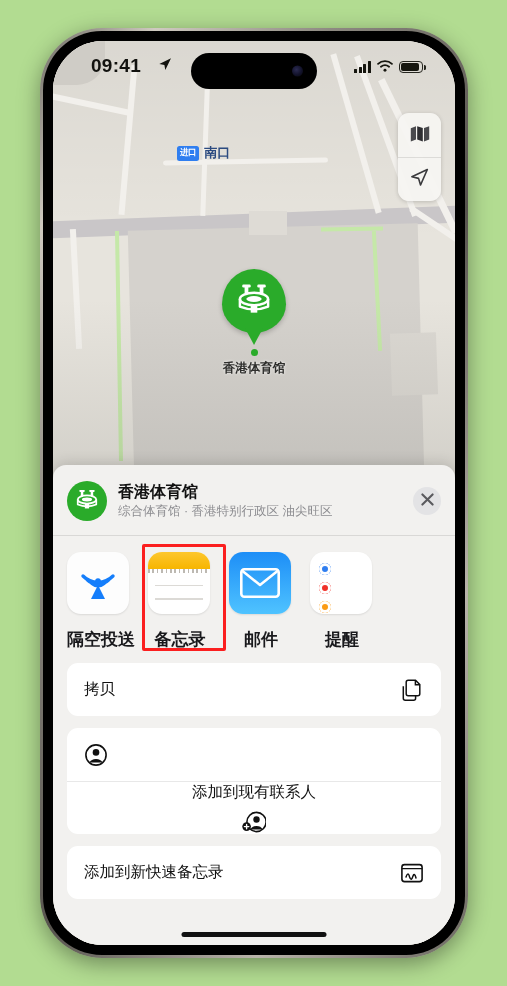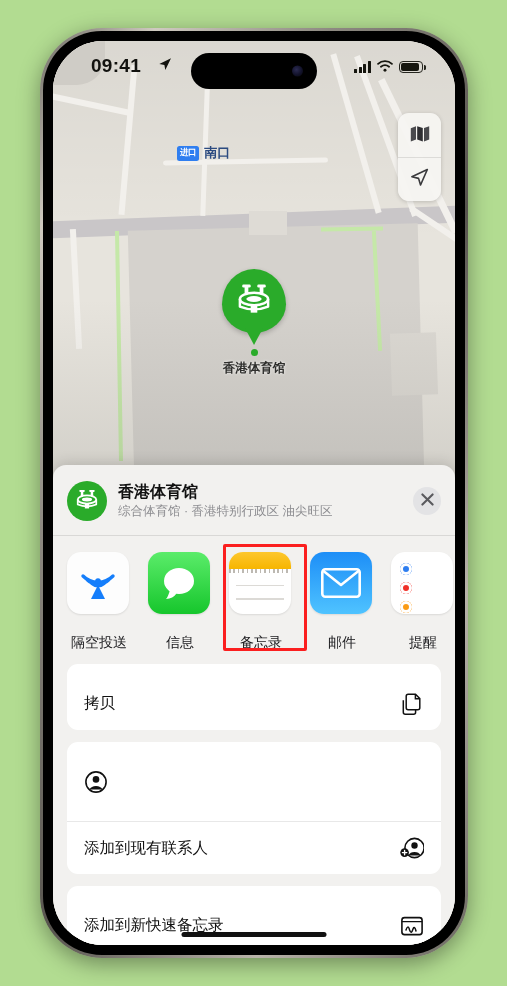--- a/index.html
+++ b/index.html
@@ -104,41 +104,41 @@
   .close-btn{ width:28px; height:28px; border-radius:50%; background:#e3e3e5; flex:none;
      display:flex; align-items:center; justify-content:center; }
 
   .divider{ height:1px; background:rgba(0,0,0,.10); margin:0 0 0 0; }
 
   
   .apps{ display:flex; gap:17px; padding:16px 14px 10px 14px; overflow:hidden; }
   .app{ width:64px; flex:none; text-align:center; position:relative; }
   .app-icon{ width:62px; height:62px; border-radius:14px; overflow:hidden; position:relative;
      box-shadow:0 1px 2px rgba(0,0,0,.10); }
-  .app-label{ margin-top:20px; font-size:14px; color:#19191c; font-weight:400; white-space:nowrap; }
+  .app-label{ margin-top:14px; font-size:17px; color:#19191c; font-weight:700; white-space:nowrap; }
   .app.highlight::after{
     content:""; position:absolute; left:-6px; top:-8px; width:78px; height:101px;
     border:3px solid #fb1f1f; border-radius:2px; pointer-events:none;
   }
 
   .ic-airdrop{ background:#fdfdfd; display:flex; align-items:center; justify-content:center; }
   .ic-msg{ background:linear-gradient(180deg,#5bec6a,#16c62c); display:flex; align-items:center; justify-content:center; }
   .ic-mail{ background:linear-gradient(180deg,#1d8ef7,#4fc3ff); display:flex; align-items:center; justify-content:center; }
   .ic-notes{ background:#fff; }
   .ic-notes .top{ height:17px; background:linear-gradient(180deg,#fdc72e,#f7b500); }
   .ic-notes .hole{ height:4px; background:repeating-linear-gradient(90deg,#bdb9b2 0 1.6px,transparent 1.6px 4.4px); }
   .ic-notes .line{ height:1.4px; background:#dcdad6; margin:12px 7px 0 7px; }
   .ic-rem{ background:#fff; padding:11px 0 0 9px; }
   .ic-rem .dot{ width:12px; height:12px; border-radius:50%; margin-bottom:7px; }
 
   
   .actions{ padding:2px 14px 0 14px; }
   .group{ background:#fff; border-radius:11px; overflow:hidden; margin-bottom:12px; }
-  .row{ height:53px; display:flex; align-items:center; padding:0 17px;margin-top:13px; }
-  .row + .row{ border-top:1px solid rgba(0,0,0,.09); }
+  .row{ height:53px; display:flex; align-items:center; padding:0 17px; }
+  .row + .row{ border-top:1px solid rgba(0,0,0,.09);flex-direction:column; }
   .row-label{ flex:1; font-size:15.5px; color:#111; font-weight:500; }
   .row-icon{ width:24px; height:24px; display:flex; align-items:center; justify-content:center; flex:none; }
 
   .home-indicator{ position:absolute; left:50%; transform:translateX(-50%); bottom:8px;
     width:145px; height:5px; border-radius:3px; background:#111; z-index:40; }
 </style>
 </head>
 <body>
 
 <div class="phone-outer">
@@ -290,29 +290,20 @@
                 <path d="M8 30 A21 21 0 0 1 38 30" fill="none" stroke="#157efb" stroke-width="3.4" stroke-linecap="round" transform="rotate(180 23 23)"></path>
                 <path d="M12.5 26 A15 15 0 0 1 33.5 26" fill="none" stroke="#157efb" stroke-width="3.4" stroke-linecap="round" transform="rotate(180 23 23)"></path>
                 <path d="M17 22.5 A9 9 0 0 1 29 22.5" fill="none" stroke="#157efb" stroke-width="3.4" stroke-linecap="round" transform="rotate(180 23 23)"></path>
                 <circle cx="23" cy="21" r="2.8" fill="#157efb"></circle>
                 <path d="M23 25 L16 39 L30 39 Z" fill="#157efb"></path>
               </svg>
             </div>
             <div class="app-label">隔空投送</div>
           </div>
 
-          <div class="app">
-            <div class="app-icon ic-msg">
-              <svg width="44" height="44" viewBox="0 0 44 44">
-                <ellipse cx="22" cy="20" rx="15" ry="13" fill="#fff"></ellipse>
-                <path d="M13 29 Q11 36 9 38 Q16 37.5 19.5 32.5 Z" fill="#fff"></path>
-              </svg>
-            </div>
-            <div class="app-label">信息</div>
-          </div>
 
           <div class="app highlight">
             <div class="app-icon ic-notes">
               <div class="top"></div>
               <div class="hole"></div>
               <div class="line"></div>
               <div class="line"></div>
             </div>
             <div class="app-label">备忘录</div>
           </div>

